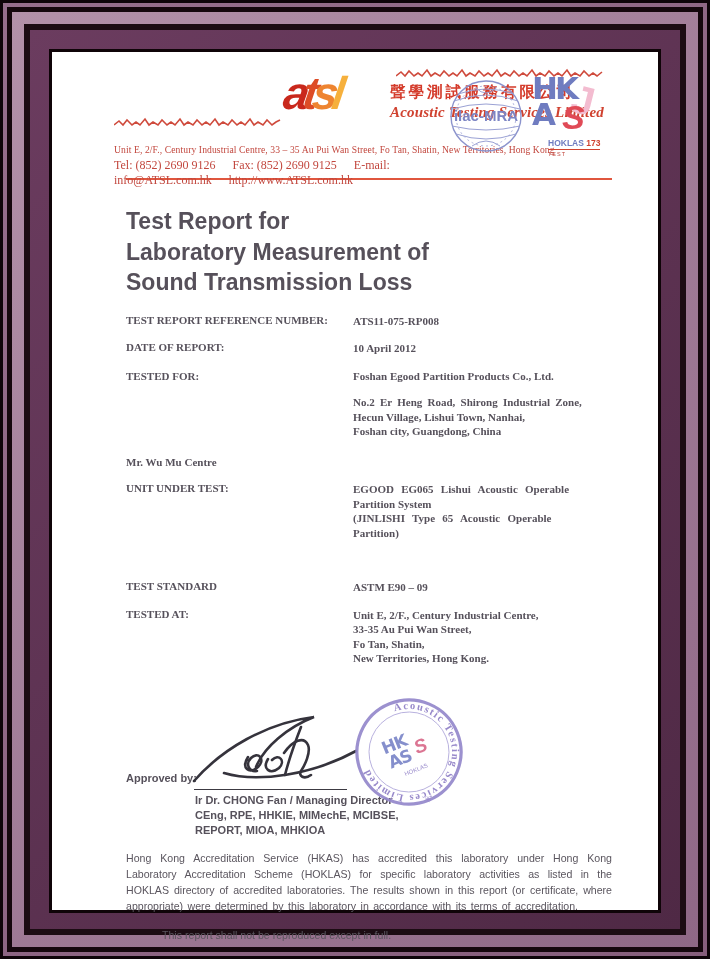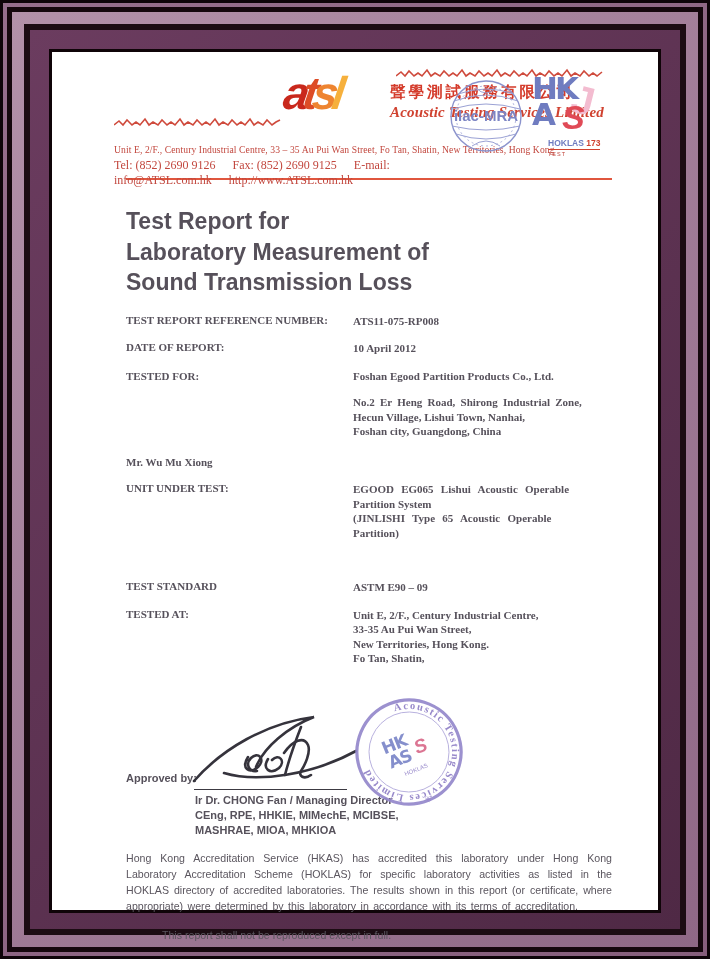--- a/index.html
+++ b/index.html
@@ -157,64 +157,64 @@
     <div class="frow">
       <div class="flabel"></div>
       <div class="fvalue">
         <div class="spread2">No.2 Er Heng Road, Shirong Industrial Zone,</div>
         <div>Hecun Village, Lishui Town, Nanhai,</div>
         <div>Foshan city, Guangdong, China</div>
       </div>
     </div>
     <div class="gap-s"></div>
     <div class="frow">
-      <div class="fvalue">Mr. Wu Mu Xiong</div>
+      <div class="fvalue">Mr. Wu Mu Centre</div>
     </div>
     <div class="frow">
       <div class="flabel">UNIT UNDER TEST:</div>
       <div class="fvalue">
         <div class="spread">EGOOD EG065 Lishui Acoustic Operable</div>
         <div>Partition System</div>
         <div class="spread">(JINLISHI Type 65 Acoustic Operable</div>
         <div>Partition)</div>
       </div>
     </div>
     <div class="gap-l"></div>
     <div class="frow">
       <div class="flabel">TEST STANDARD</div>
       <div class="fvalue">ASTM E90 – 09</div>
     </div>
     <div class="frow">
       <div class="flabel">TESTED AT:</div>
       <div class="fvalue">
         <div>Unit E, 2/F., Century Industrial Centre,</div>
         <div>33-35 Au Pui Wan Street,</div>
+        <div>Fo Tan, Shatin,</div>
         <div>New Territories, Hong Kong.</div>
-        <div>Fo Tan, Shatin,</div>
       </div>
     </div>
   </div>
 
   <div class="approval">
     <div class="approved-label">Approved by:</div>
     <svg class="sig-svg" width="175" height="86" viewBox="0 0 175 86">
       <g fill="none" stroke="#35333c" stroke-width="2.6" stroke-linecap="round">
         <path d="M6 76 C34 44 78 18 126 12 C100 22 76 42 68 62"></path>
         <path d="M60 52 c-7 11 1 18 10 10 c8 -8 0 -16 -7 -9 c-6 6 -2 14 6 13"></path>
         <path d="M80 54 c-6 10 2 16 11 9 c7 -7 0 -15 -7 -8"></path>
         <path d="M113 22 C106 40 100 58 97 70"></path>
         <path d="M96 48 c9 -13 20 -17 24 -8 c3 7 -3 20 -7 26 c-3 5 3 9 10 4"></path>
         <path d="M36 68 C70 78 124 70 168 46"></path>
       </g>
     </svg>
     <div class="sig-line"></div>
     <div class="name-block">
       <div>Ir Dr. CHONG Fan / Managing Director</div>
       <div>CEng, RPE, HHKIE, MIMechE, MCIBSE,</div>
-      <div>MASHRAE, MIOA, MHKIOA</div>
+      <div>REPORT, MIOA, MHKIOA</div>
     </div>
     <svg class="stamp" width="118" height="118" viewBox="0 0 118 118">
       <g transform="rotate(-22 59 59)">
         <circle cx="59" cy="59" r="52" fill="none" stroke="#9488cb" stroke-width="3.2"></circle>
         <circle cx="59" cy="59" r="40" fill="none" stroke="#a89fd6" stroke-width=".8"></circle>
         <defs>
                           <path id="ringpath" d="M59 16 a43 43 0 1 1 -0.01 0"></path>
                         </defs>
         <text font-size="10.5" font-weight="bold" fill="#8f7fc6" font-family="Liberation Serif,serif" letter-spacing="1.5">
           <textPath href="#ringpath" startOffset="2">Acoustic  Testing  Services  Limited</textPath>

